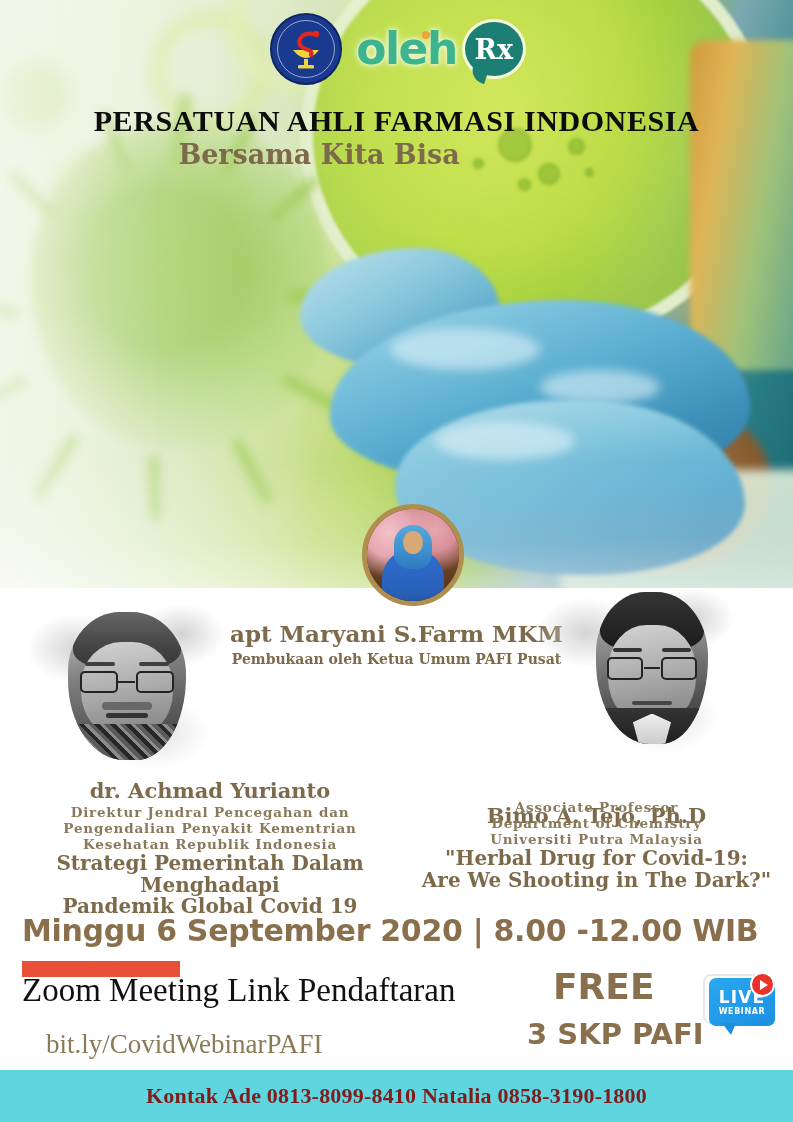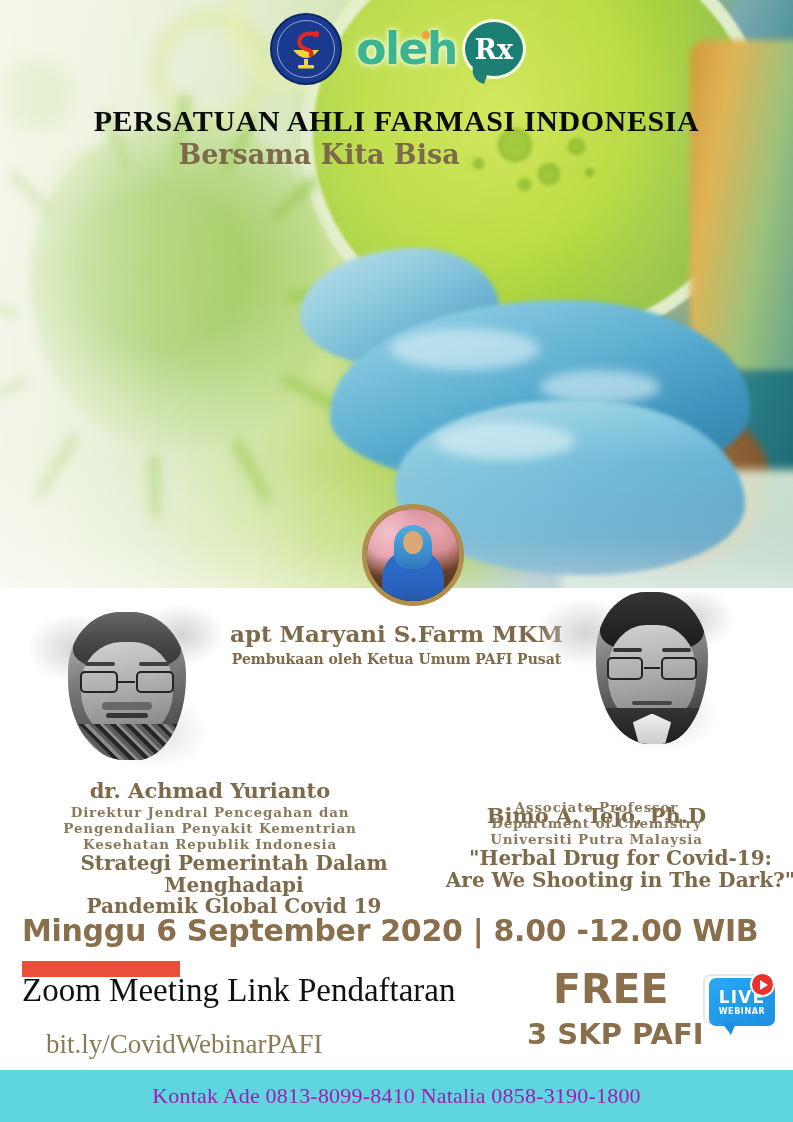--- a/index.html
+++ b/index.html
@@ -478,21 +478,20 @@
   }
   .spk-topic {
     position: absolute;
     width: 100%;
     text-align: center;
     font-family: "DejaVu Serif", serif;
     font-weight: bold;
     font-size: 20px;
     line-height: 1.08;
     color: #7d6a4a;
-    margin-left: 24px;
   }
 
   
   .date-line {
     position: absolute;
     left: 22px; top: 913px;
     font-family: "DejaVu Sans", sans-serif;
     font-weight: bold;
     font-size: 30px;
     letter-spacing: -.3px;
@@ -521,21 +520,21 @@
     color: #8a7a55;
     white-space: nowrap;
     margin-left: 8px;
   }
 
   .free-text {
     position: absolute;
     left: 553px; top: 969px;
     font-family: "DejaVu Sans", sans-serif;
     font-weight: bold;
-    font-size: 41px;
+    font-size: 36px;
     letter-spacing: 0px;
     color: #8a6f4c;
     line-height: 1;
     text-align: center;
   }
   .skp-text {
     position: absolute;
     left: 527px; top: 1020px;
     font-family: "DejaVu Sans", sans-serif;
     font-weight: bold;
@@ -617,23 +616,23 @@
     position: absolute;
     left: 0; top: 1070px;
     width: 793px; height: 52px;
     background: #5fd5e0;
     display: flex;
     align-items: center;
     justify-content: center;
   }
   .contact-text {
     font-family: "Liberation Serif", serif;
-    font-weight: normal;
+    font-weight: bold;
     font-size: 22px;
-    color: #a21caf;
+    color: #7f1d1d;
     letter-spacing: .2px;
   }
 </style>
 </head>
 <body>
 
 <div id="poster">
 
   <div class="hero">
 

